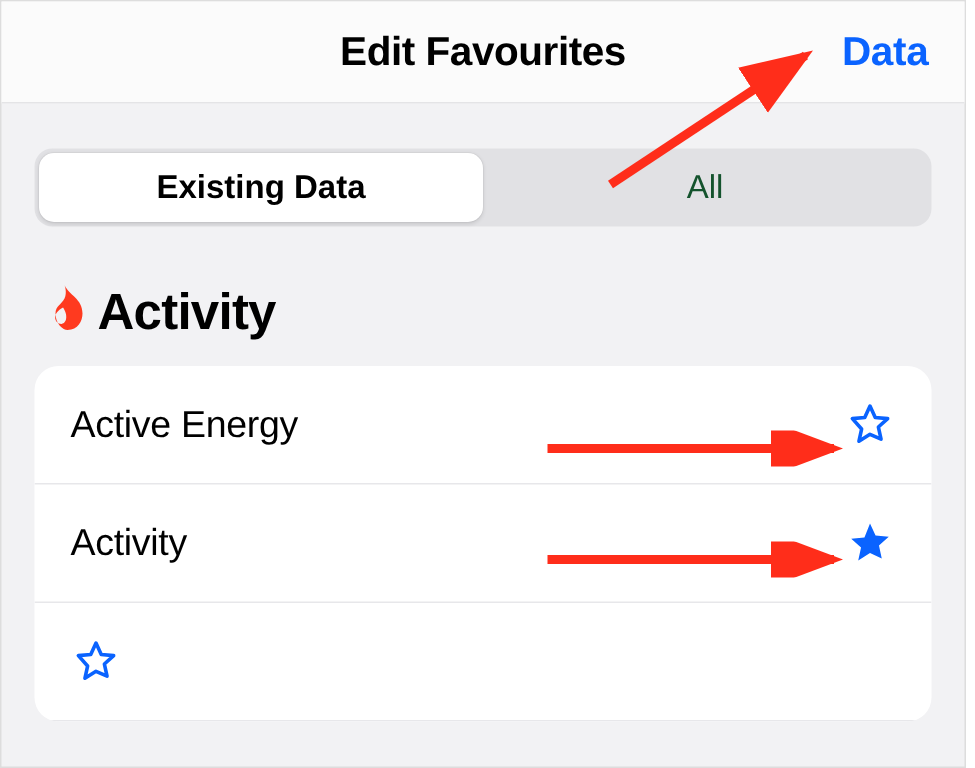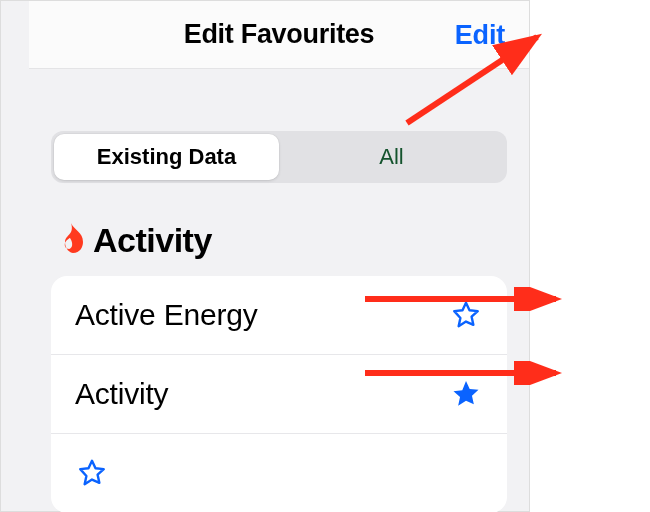--- a/index.html
+++ b/index.html
@@ -4,24 +4,23 @@
   <style>
     * { margin: 0; padding: 0; box-sizing: border-box; }
     html, body { width: 650px; height: 512px; }
     body {
       font-family: -apple-system, "SF Pro Text", "Helvetica Neue", Arial, sans-serif;
       background: #fff;
       overflow: hidden;
     }
     .frame {
       border: 1px solid #ddd;
-      width: 530px;
+      width: 644px;
       height: 512px;
       background: #f2f2f4;
-      padding-left: 28px;
     }
     
     .header {
       position: relative;
       height: 68px;
       background: #fbfbfb;
       border-bottom: 1px solid #e4e4e6;
       display: flex;
       align-items: center;
       justify-content: center;
@@ -47,21 +46,20 @@
     
     .seg-wrap {
       padding: 30px 22px 18px 22px;
     }
     .segmented {
       background: #e1e1e4;
       border-radius: 12px;
       padding: 3px;
       display: flex;
       height: 52px;
-      margin-top: 32px;
     }
     .segment {
       flex: 1;
       display: flex;
       align-items: center;
       justify-content: center;
       font-size: 22px;
       font-weight: 600;
       color: #000;
       border-radius: 10px;
@@ -101,21 +99,21 @@
     }
     .row {
       display: flex;
       align-items: center;
       justify-content: space-between;
       padding: 22px 24px;
       border-bottom: 1px solid #e7e7ea;
     }
     .row:last-child { border-bottom: 1px solid #e7e7ea; }
     .row-label {
-      font-size: 30px;
+      font-size: 25px;
       color: #000;
       letter-spacing: -0.2px;
     }
     .star-btn {
       width: 34px;
       height: 34px;
       display: flex;
       align-items: center;
       justify-content: center;
     }
@@ -129,21 +127,21 @@
     .arrow svg { display: block; }
 
   </style>
 </head>
 <body>
 
 <div class="frame" style="position:relative;">
 
   <div class="header">
     <div class="header-title">Edit Favourites</div>
-    <div class="done-btn">Edit</div>
+    <div class="done-btn">Data</div>
   </div>
 
   <div class="seg-wrap">
     <div class="segmented">
       <div class="segment active">
         <span>Existing Data</span>
       </div>
       <div class="segment inactive">
         <span>All</span>
       </div>

